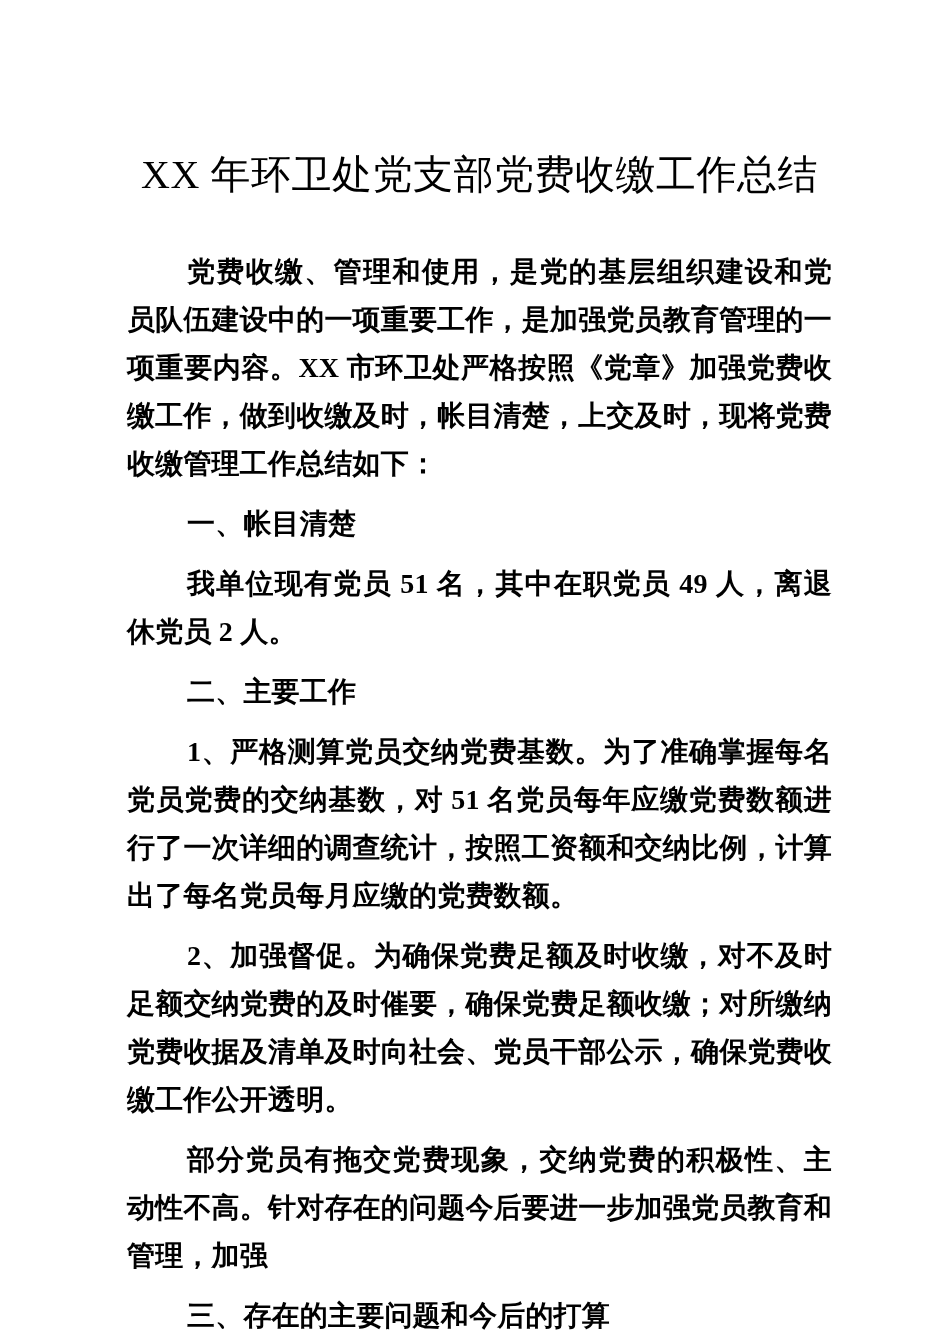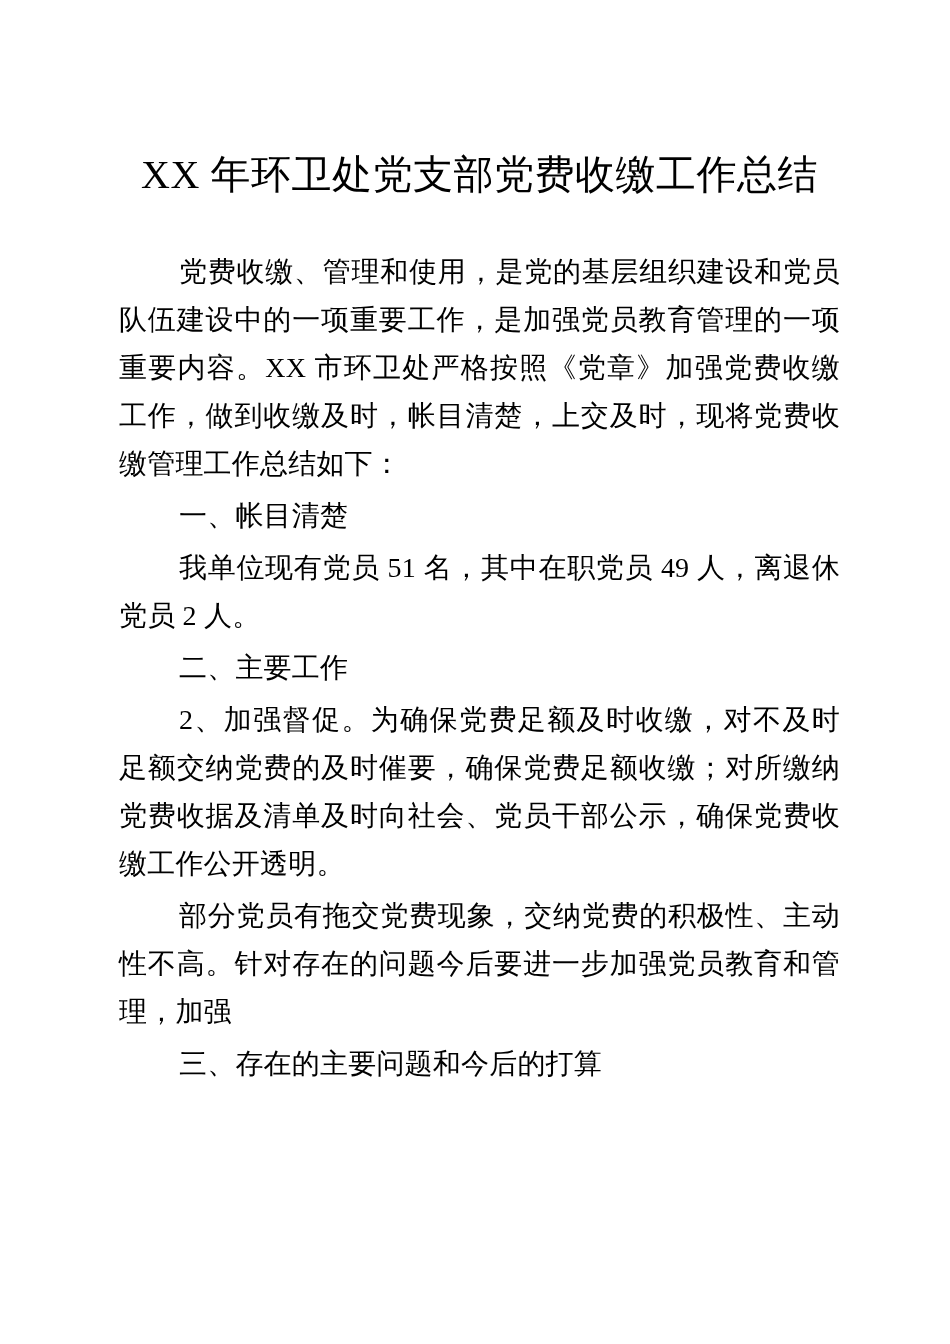--- a/index.html
+++ b/index.html
@@ -23,37 +23,39 @@
   .doc-title {
     margin: 0 0 44px 0;
     font-size: 40px;
     font-weight: 500;
     line-height: 58px;
     text-align: center;
     letter-spacing: 0.5px;
     white-space: nowrap;
   }
   .doc-body p {
-    margin: 4px;
+    margin: 12px;
     font-size: 28px;
     line-height: 48px;
     text-align: justify;
     text-justify: inter-ideograph;
     text-indent: 60px;
     letter-spacing: 0.2px;
+    font-weight: bold;
   }
 </style>
 </head>
 <body>
 
 <div class="page">
   <h1 class="doc-title">XX 年环卫处党支部党费收缴工作总结</h1>
 
   <div class="doc-body">
     <p>党费收缴、管理和使用，是党的基层组织建设和党员队伍建设中的一项重要工作，是加强党员教育管理的一项重要内容。XX 市环卫处严格按照《党章》加强党费收缴工作，做到收缴及时，帐目清楚，上交及时，现将党费收缴管理工作总结如下：</p>
     <p>一、帐目清楚</p>
     <p>我单位现有党员 51 名，其中在职党员 49 人，离退休党员 2 人。</p>
     <p>二、主要工作</p>
+    <p>1、严格测算党员交纳党费基数。为了准确掌握每名党员党费的交纳基数，对 51 名党员每年应缴党费数额进行了一次详细的调查统计，按照工资额和交纳比例，计算出了每名党员每月应缴的党费数额。</p>
     <p>2、加强督促。为确保党费足额及时收缴，对不及时足额交纳党费的及时催要，确保党费足额收缴；对所缴纳党费收据及清单及时向社会、党员干部公示，确保党费收缴工作公开透明。</p>
     <p>部分党员有拖交党费现象，交纳党费的积极性、主动性不高。针对存在的问题今后要进一步加强党员教育和管理，加强</p>
     <p>三、存在的主要问题和今后的打算</p>
   </div>
 </div>
 
 </body></html>

